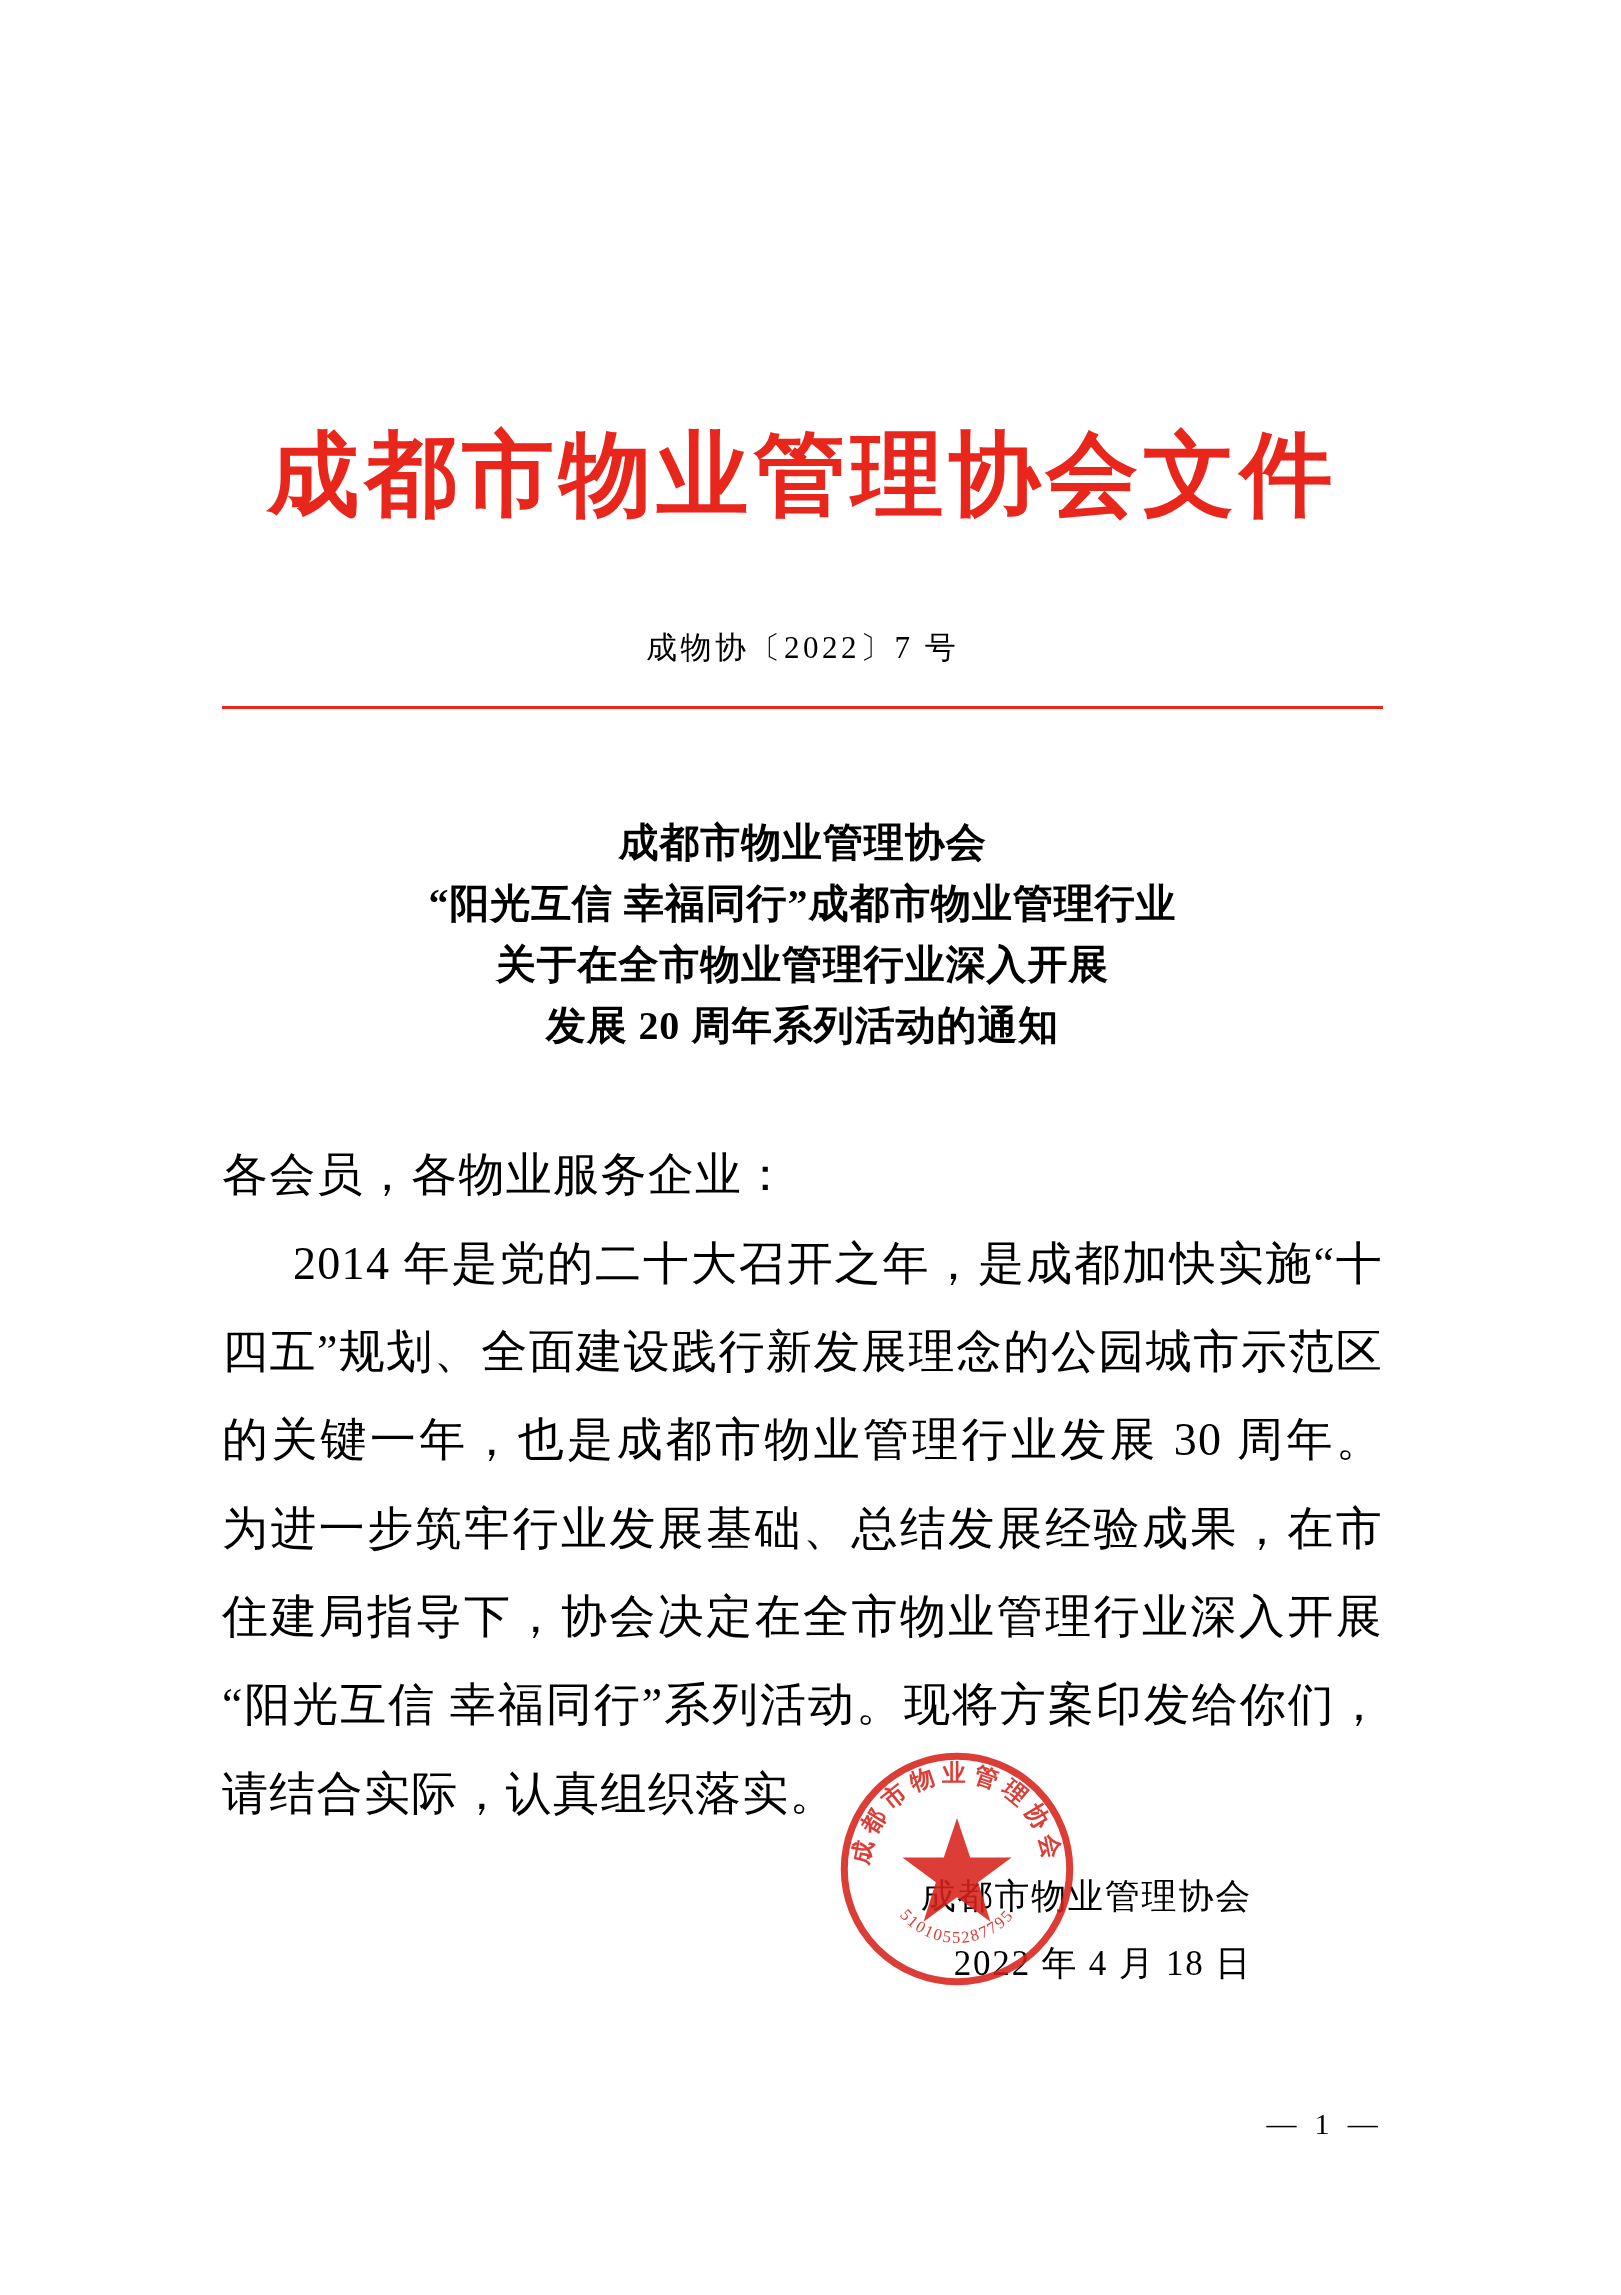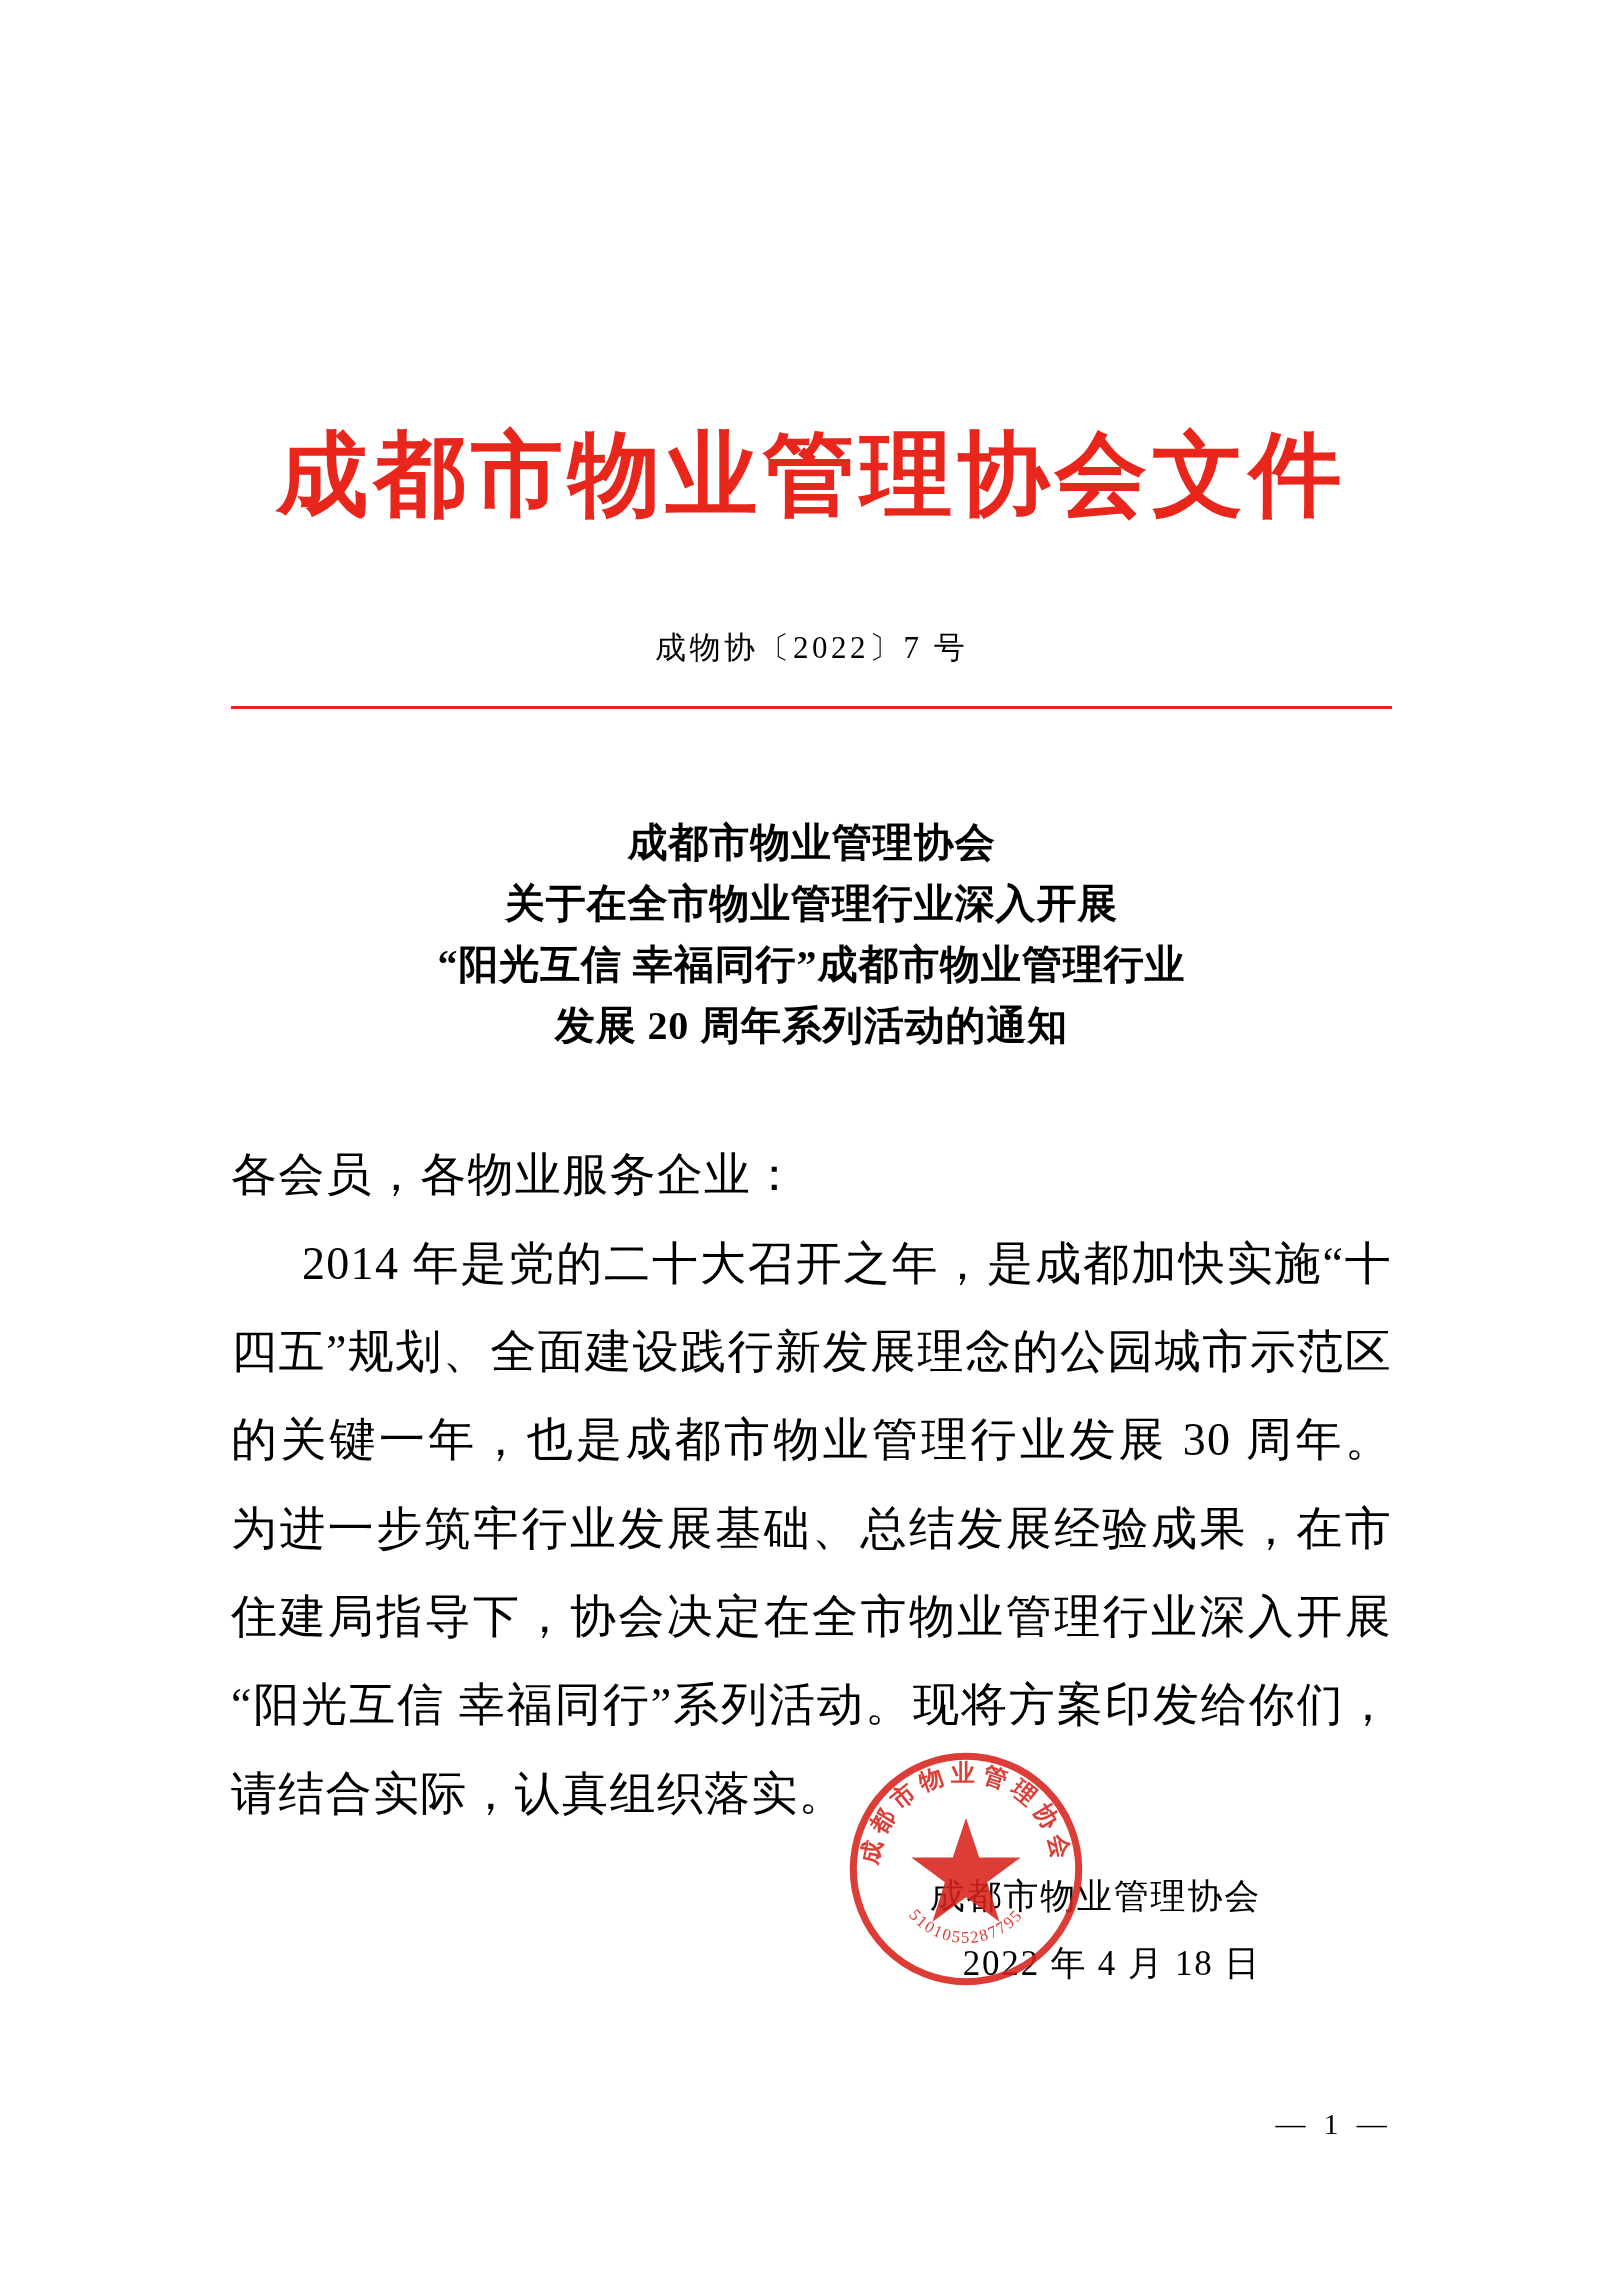--- a/index.html
+++ b/index.html
@@ -14,21 +14,21 @@
   .page {
     position: relative;
     width: 1622px;
     height: 2295px;
     margin: 0 auto;
     background: #fff;
     overflow: hidden;
   }
   .content {
     position: absolute;
-    left: 231px;
+    left: 222px;
     top: 0;
     width: 1161px;
     height: 2295px;
   }
 
   
   .masthead {
     margin-top: 423px;
     text-align: center;
     color: #e8261c;
@@ -122,22 +122,22 @@
   <div class="content">
 
     <div class="masthead">成都市物业管理协会文件</div>
 
     <div class="doc-number">成物协〔2022〕7 号</div>
 
     <div class="red-rule"></div>
 
     <div class="title-block">
       <div>成都市物业管理协会</div>
+      <div>“阳光互信 幸福同行”成都市物业管理行业</div>
       <div>关于在全市物业管理行业深入开展</div>
-      <div>“阳光互信 幸福同行”成都市物业管理行业</div>
       <div>发展 20 周年系列活动的通知</div>
     </div>
 
     <div class="body-block">
       <p>各会员，各物业服务企业：</p>
       <p class="indent2">2014 年是党的二十大召开之年，是成都加快实施“十四五”规划、全面建设践行新发展理念的公园城市示范区的关键一年，也是成都市物业管理行业发展 30 周年。为进一步筑牢行业发展基础、总结发展经验成果，在市住建局指导下，协会决定在全市物业管理行业深入开展“阳光互信 幸福同行”系列活动。现将方案印发给你们，请结合实际，认真组织落实。</p>
     </div>
 
     <div class="sign-block">
       <div>成都市物业管理协会</div>

